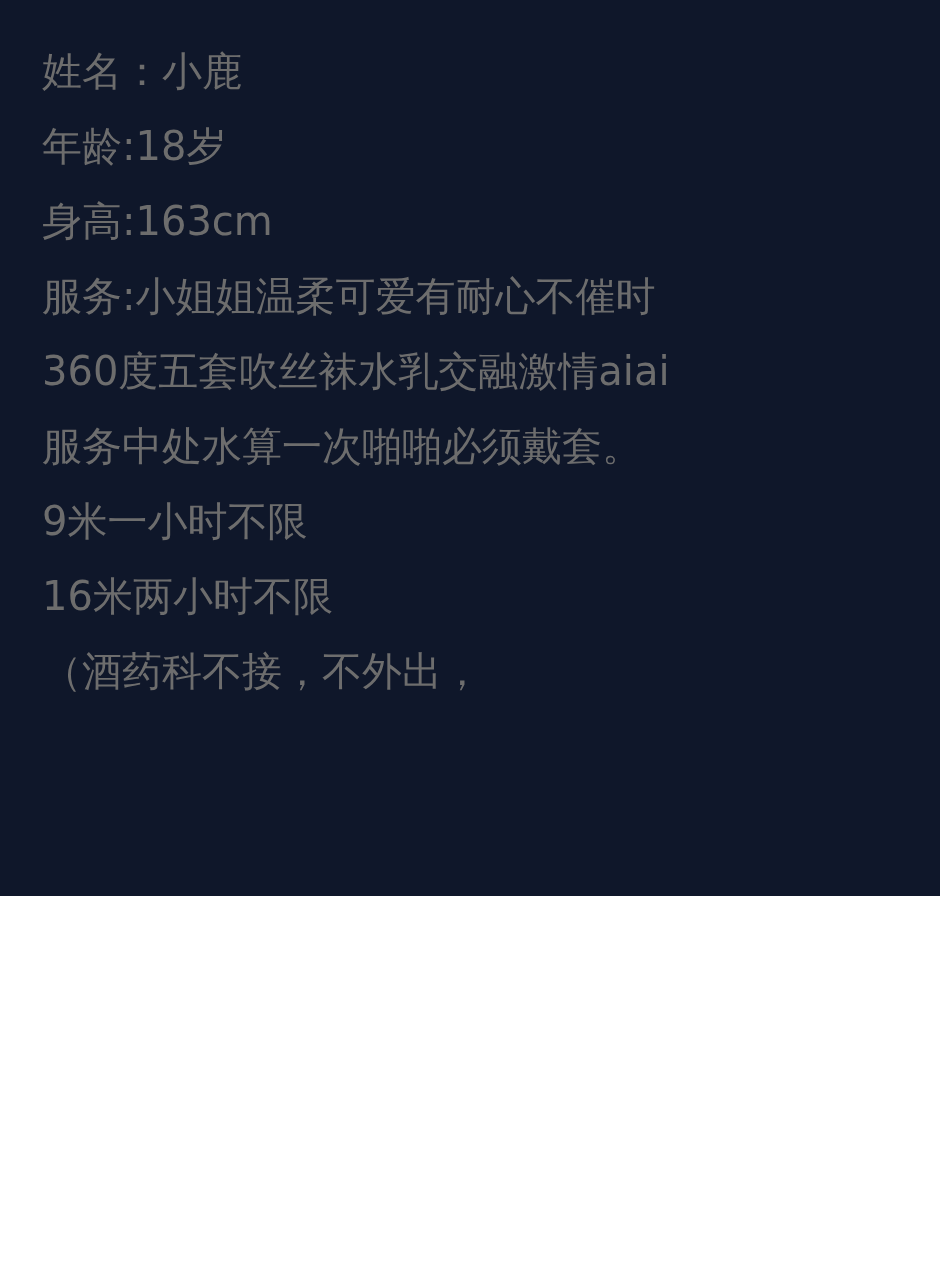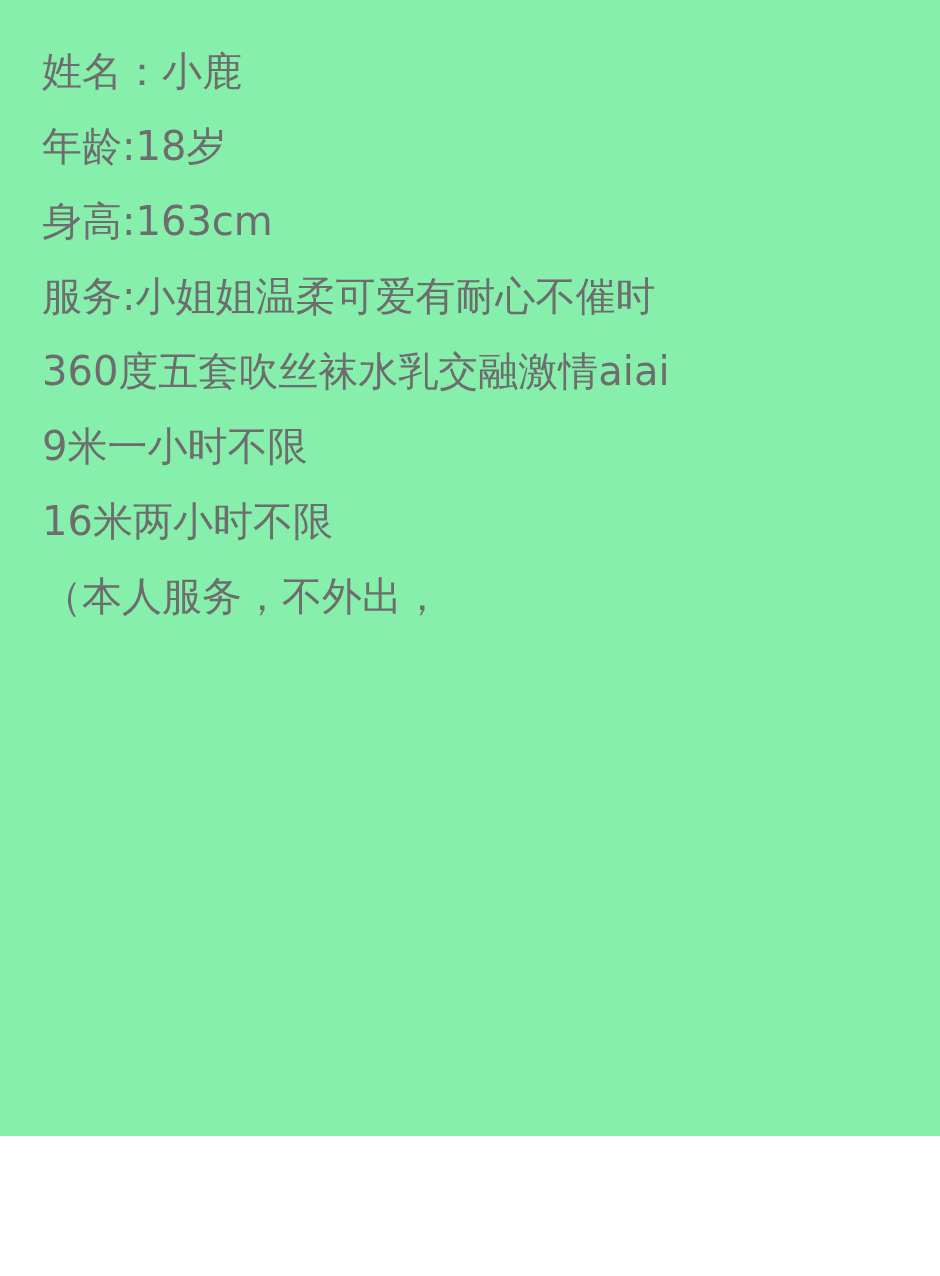--- a/index.html
+++ b/index.html
@@ -9,39 +9,40 @@
   }
   body {
     width: 940px;
     height: 1276px;
     font-family: "DejaVu Sans", "Liberation Sans", sans-serif;
     color: #6b6b6b;
     overflow: hidden;
   }
   .page {
     width: 940px;
-    height: 1136px;
+    height: 896px;
     box-sizing: border-box;
     padding: 34px 30px 0 42px;
-    background: #86efac;
+    background: #0f172a;
   }
   .line {
     font-size: 40px;
     line-height: 75px;
     color: #6d6d6d;
     white-space: pre;
     letter-spacing: 0px;
     font-weight: 400;
   }
 </style>
 </head>
 <body>
 
 <div class="page">
   <div class="line">姓名：小鹿</div>
   <div class="line">年龄:18岁</div>
   <div class="line">身高:163cm</div>
   <div class="line">服务:小姐姐温柔可爱有耐心不催时</div>
   <div class="line">360度五套吹丝袜水乳交融激情aiai</div>
+  <div class="line">服务中处水算一次啪啪必须戴套。</div>
   <div class="line">9米一小时不限</div>
   <div class="line">16米两小时不限</div>
-  <div class="line">（本人服务，不外出，</div>
+  <div class="line">（酒药科不接，不外出，</div>
 </div>
 
 </body></html>

